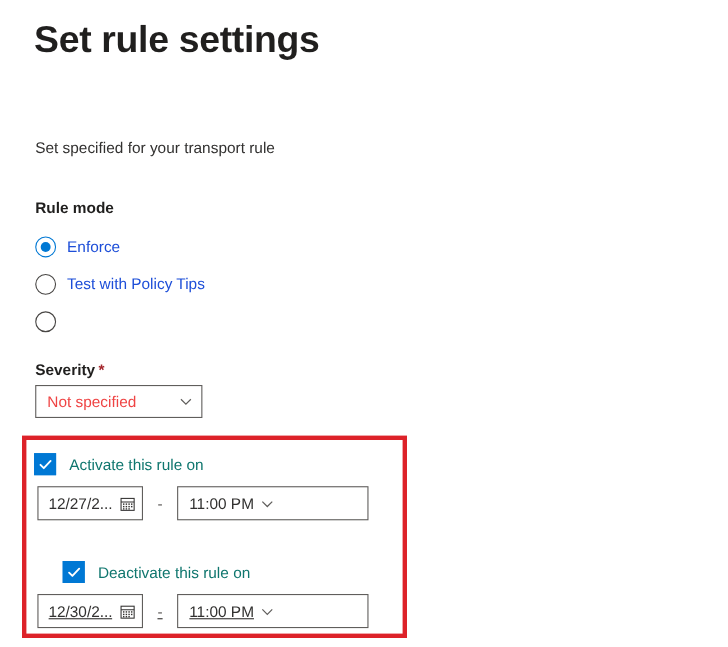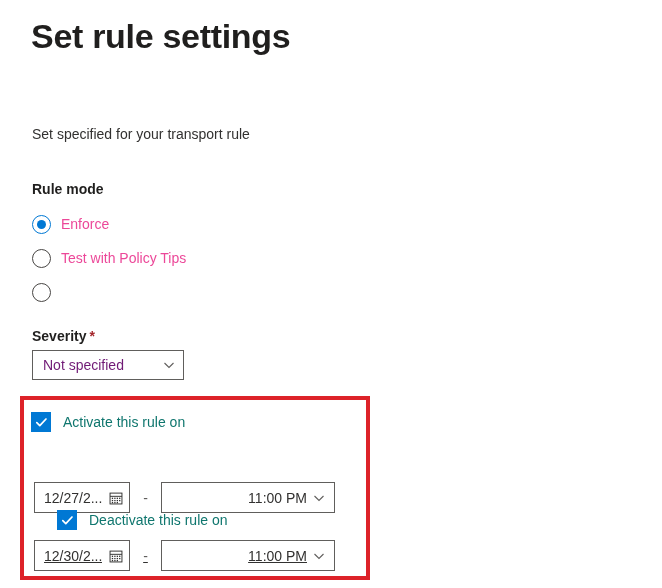--- a/index.html
+++ b/index.html
@@ -94,37 +94,37 @@
     top: 50%;
     width: 9px;
     height: 9px;
     margin-left: -4.5px;
     margin-top: -4.5px;
     border-radius: 50%;
     background: #0078d4;
   }
   .radio-label {
     font-size: 14px;
-    color: #ec4899;
+    color: #1d4ed8;
     margin-left: 10px;
     white-space: nowrap;
   }
 
   
   .dropdown {
     position: absolute;
     box-sizing: border-box;
     border: 1px solid #605e5c;
     background: #ffffff;
     display: flex;
     align-items: center;
     justify-content: space-between;
     padding: 0 8px 0 10px;
     font-size: 14px;
-    color: #701a75;
+    color: #ef4444;
     cursor: pointer;
   }
   .dropdown-severity {
     left: 32px;
     top: 350px;
     width: 152px;
     height: 30px;
   }
   .dd-text { white-space: nowrap; overflow: hidden; }
   .chevron {
@@ -177,21 +177,21 @@
     margin-left: 12px;
     white-space: nowrap;
   }
 
   .datetime-row {
     position: absolute;
     left: 34px;
     display: flex;
     align-items: center;
   }
-  .datetime-row-activate   { top: 442px; margin-top: 40px; }
+  .datetime-row-activate   { top: 442px; }
   .datetime-row-deactivate { top: 540px; text-decoration: underline; }
 
   .date-field {
     box-sizing: border-box;
     width: 96px;
     height: 31px;
     border: 1px solid #605e5c;
     background: #ffffff;
     display: flex;
     align-items: center;
@@ -214,21 +214,21 @@
   }
 
   .time-field {
     box-sizing: border-box;
     width: 174px;
     height: 31px;
     border: 1px solid #605e5c;
     background: #ffffff;
     display: flex;
     align-items: center;
-    justify-content: flex-end;
+    justify-content: flex-start;
     padding: 0 9px 0 10px;
     font-size: 14px;
     color: #323130;
     cursor: pointer;
   }
 </style>
 </head>
 <body>
 
 <div class="page">

